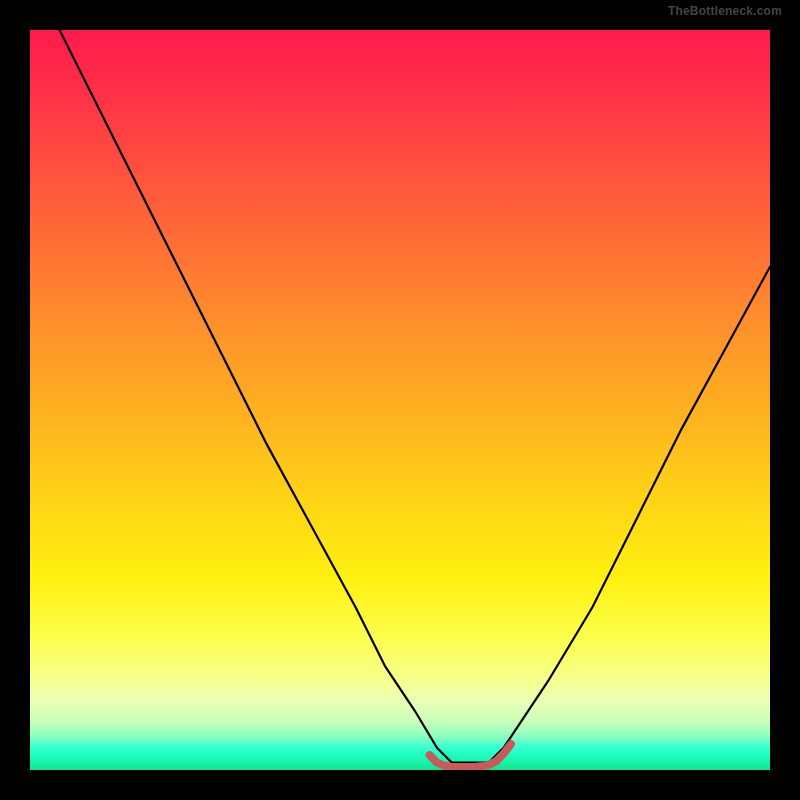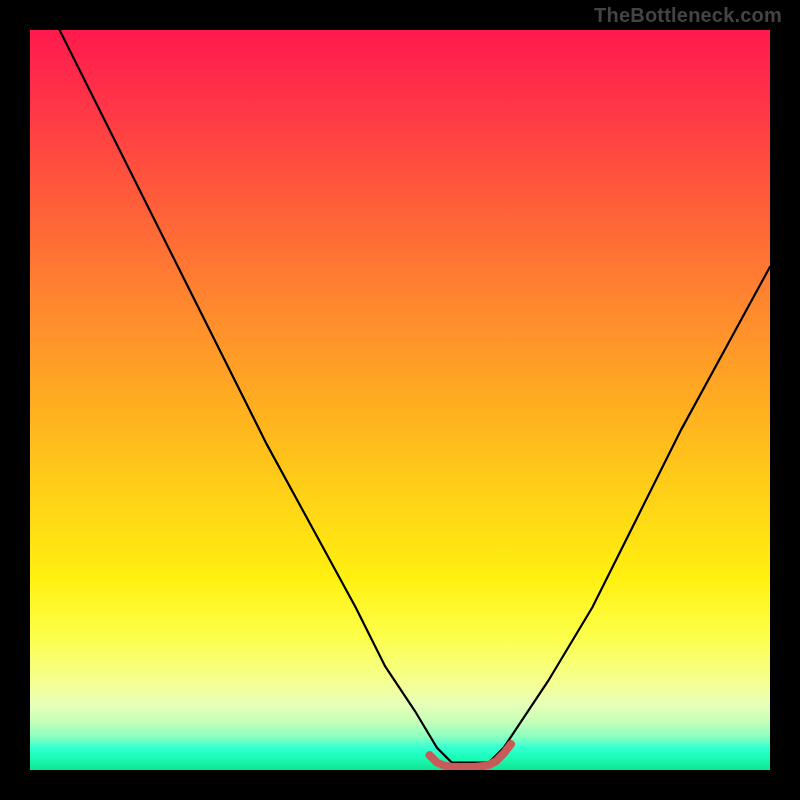--- a/index.html
+++ b/index.html
@@ -15,21 +15,21 @@
     position: relative;
     width: 800px;
     height: 800px;
     background: #000;
   }
   .watermark {
     position: absolute;
     top: 4px;
     right: 18px;
     color: #444;
-    font-size: 20px;
+    font-size: 12px;
     font-weight: 600;
     letter-spacing: 0.2px;
     z-index: 30;
   }
   .plot {
     position: absolute;
     left: 30px;
     top: 30px;
     width: 740px;
     height: 740px;

